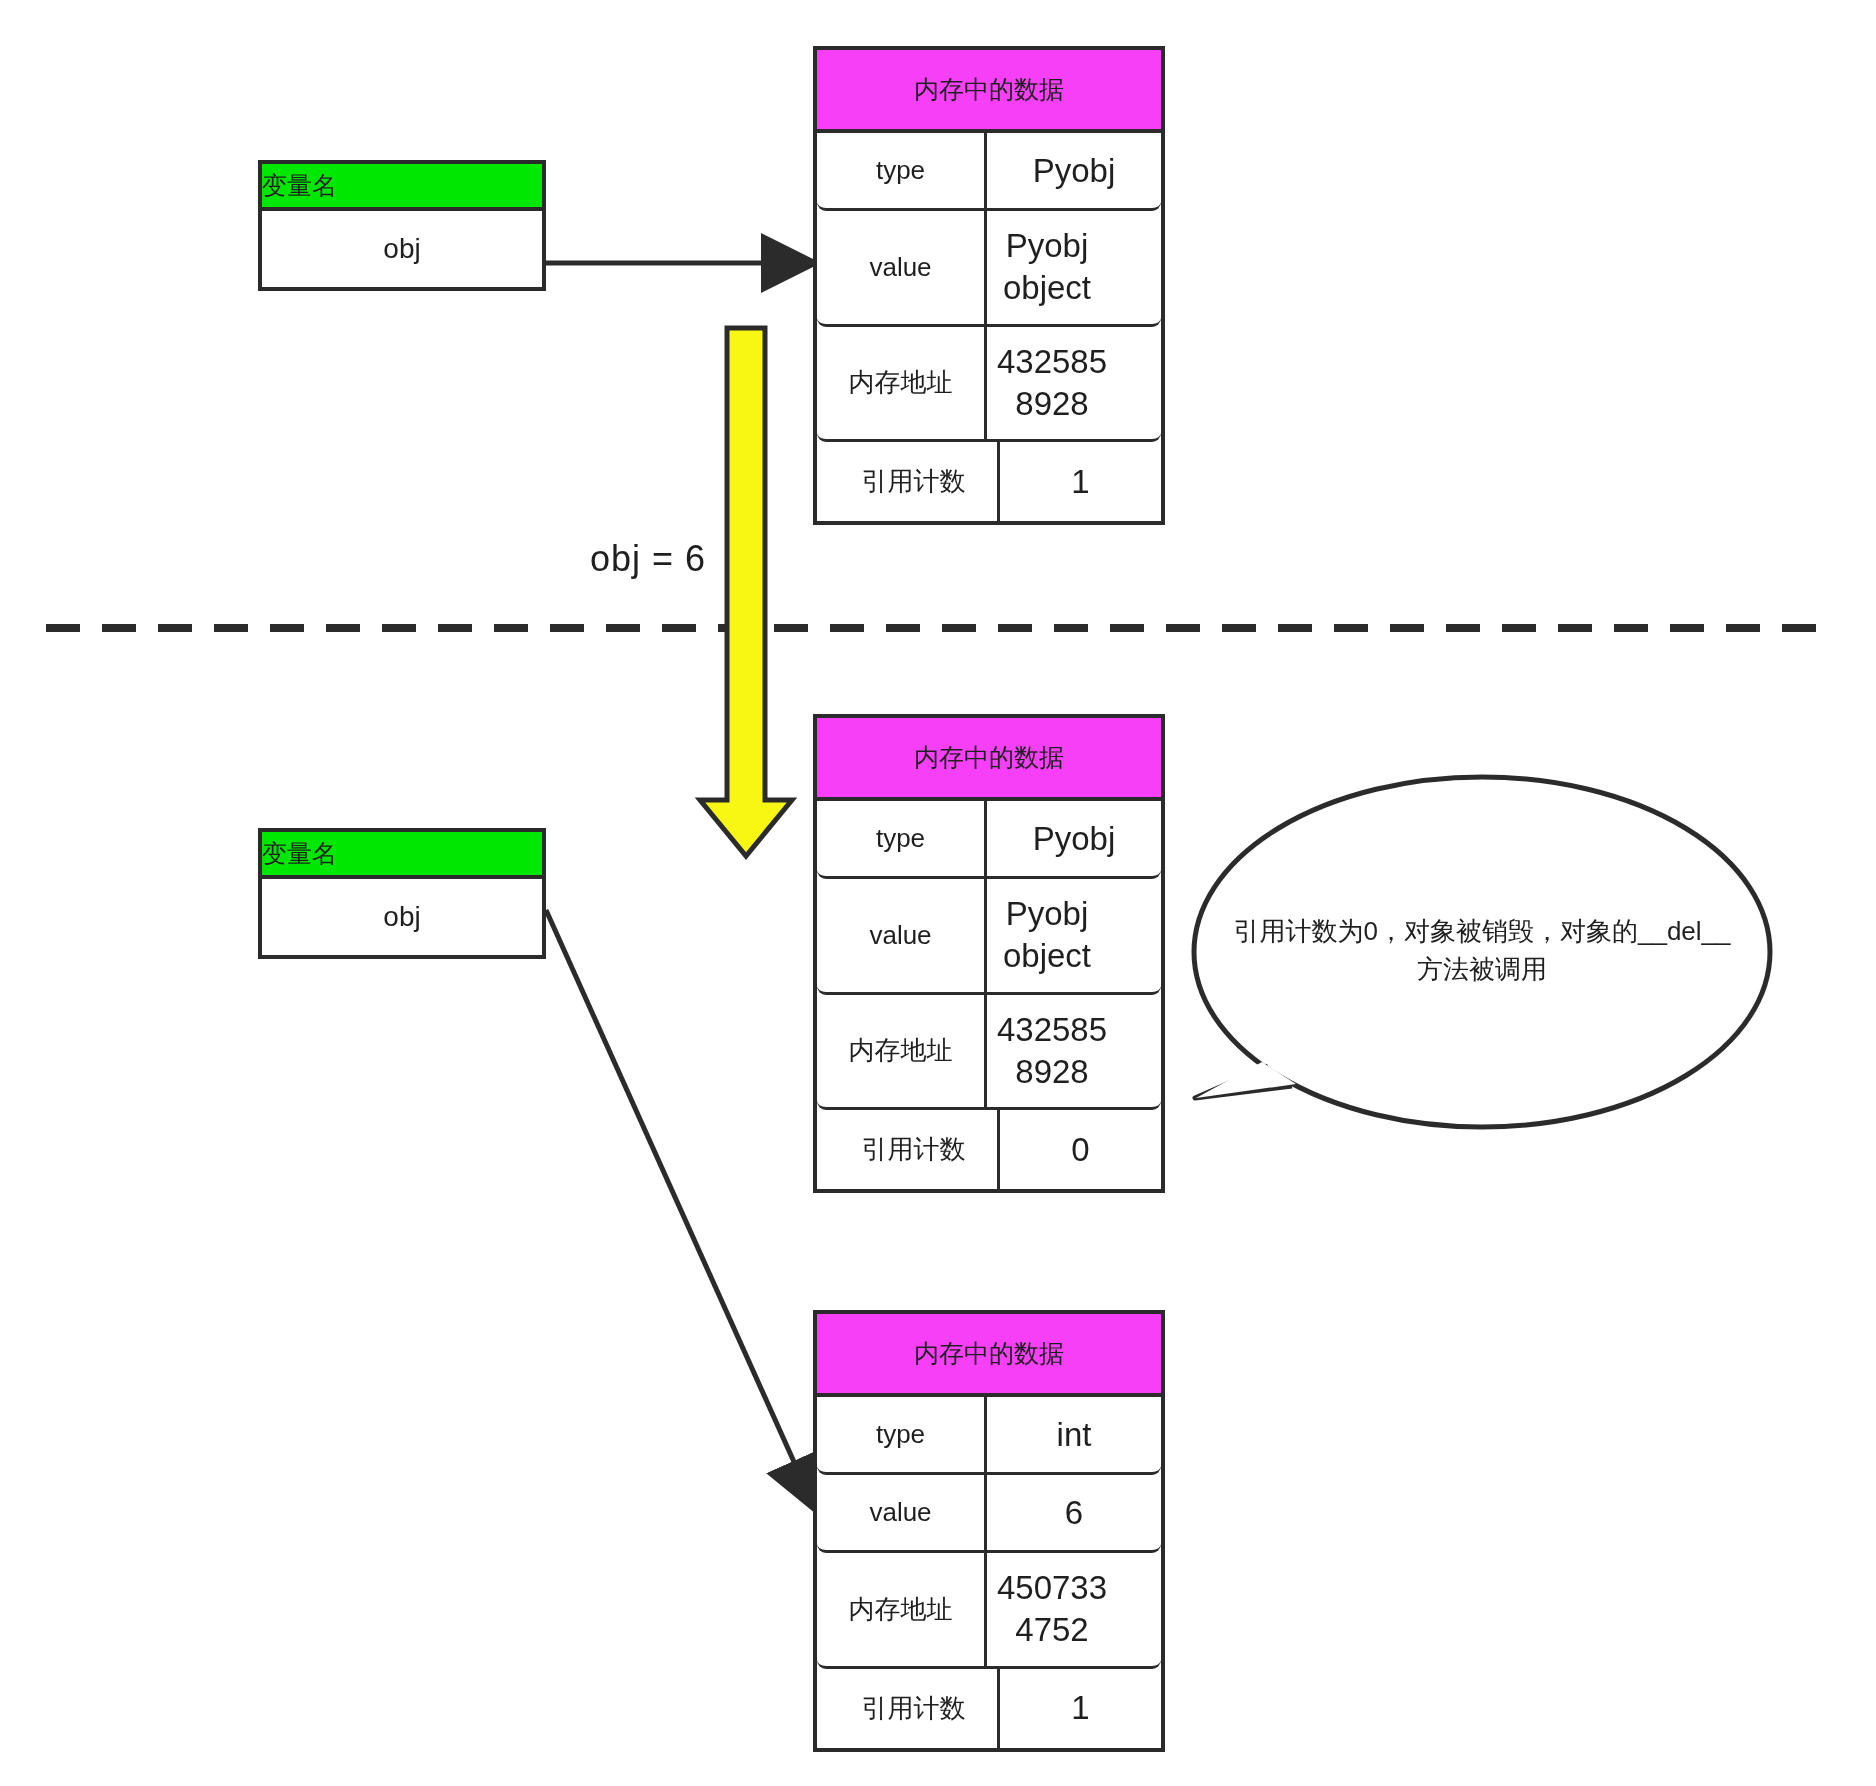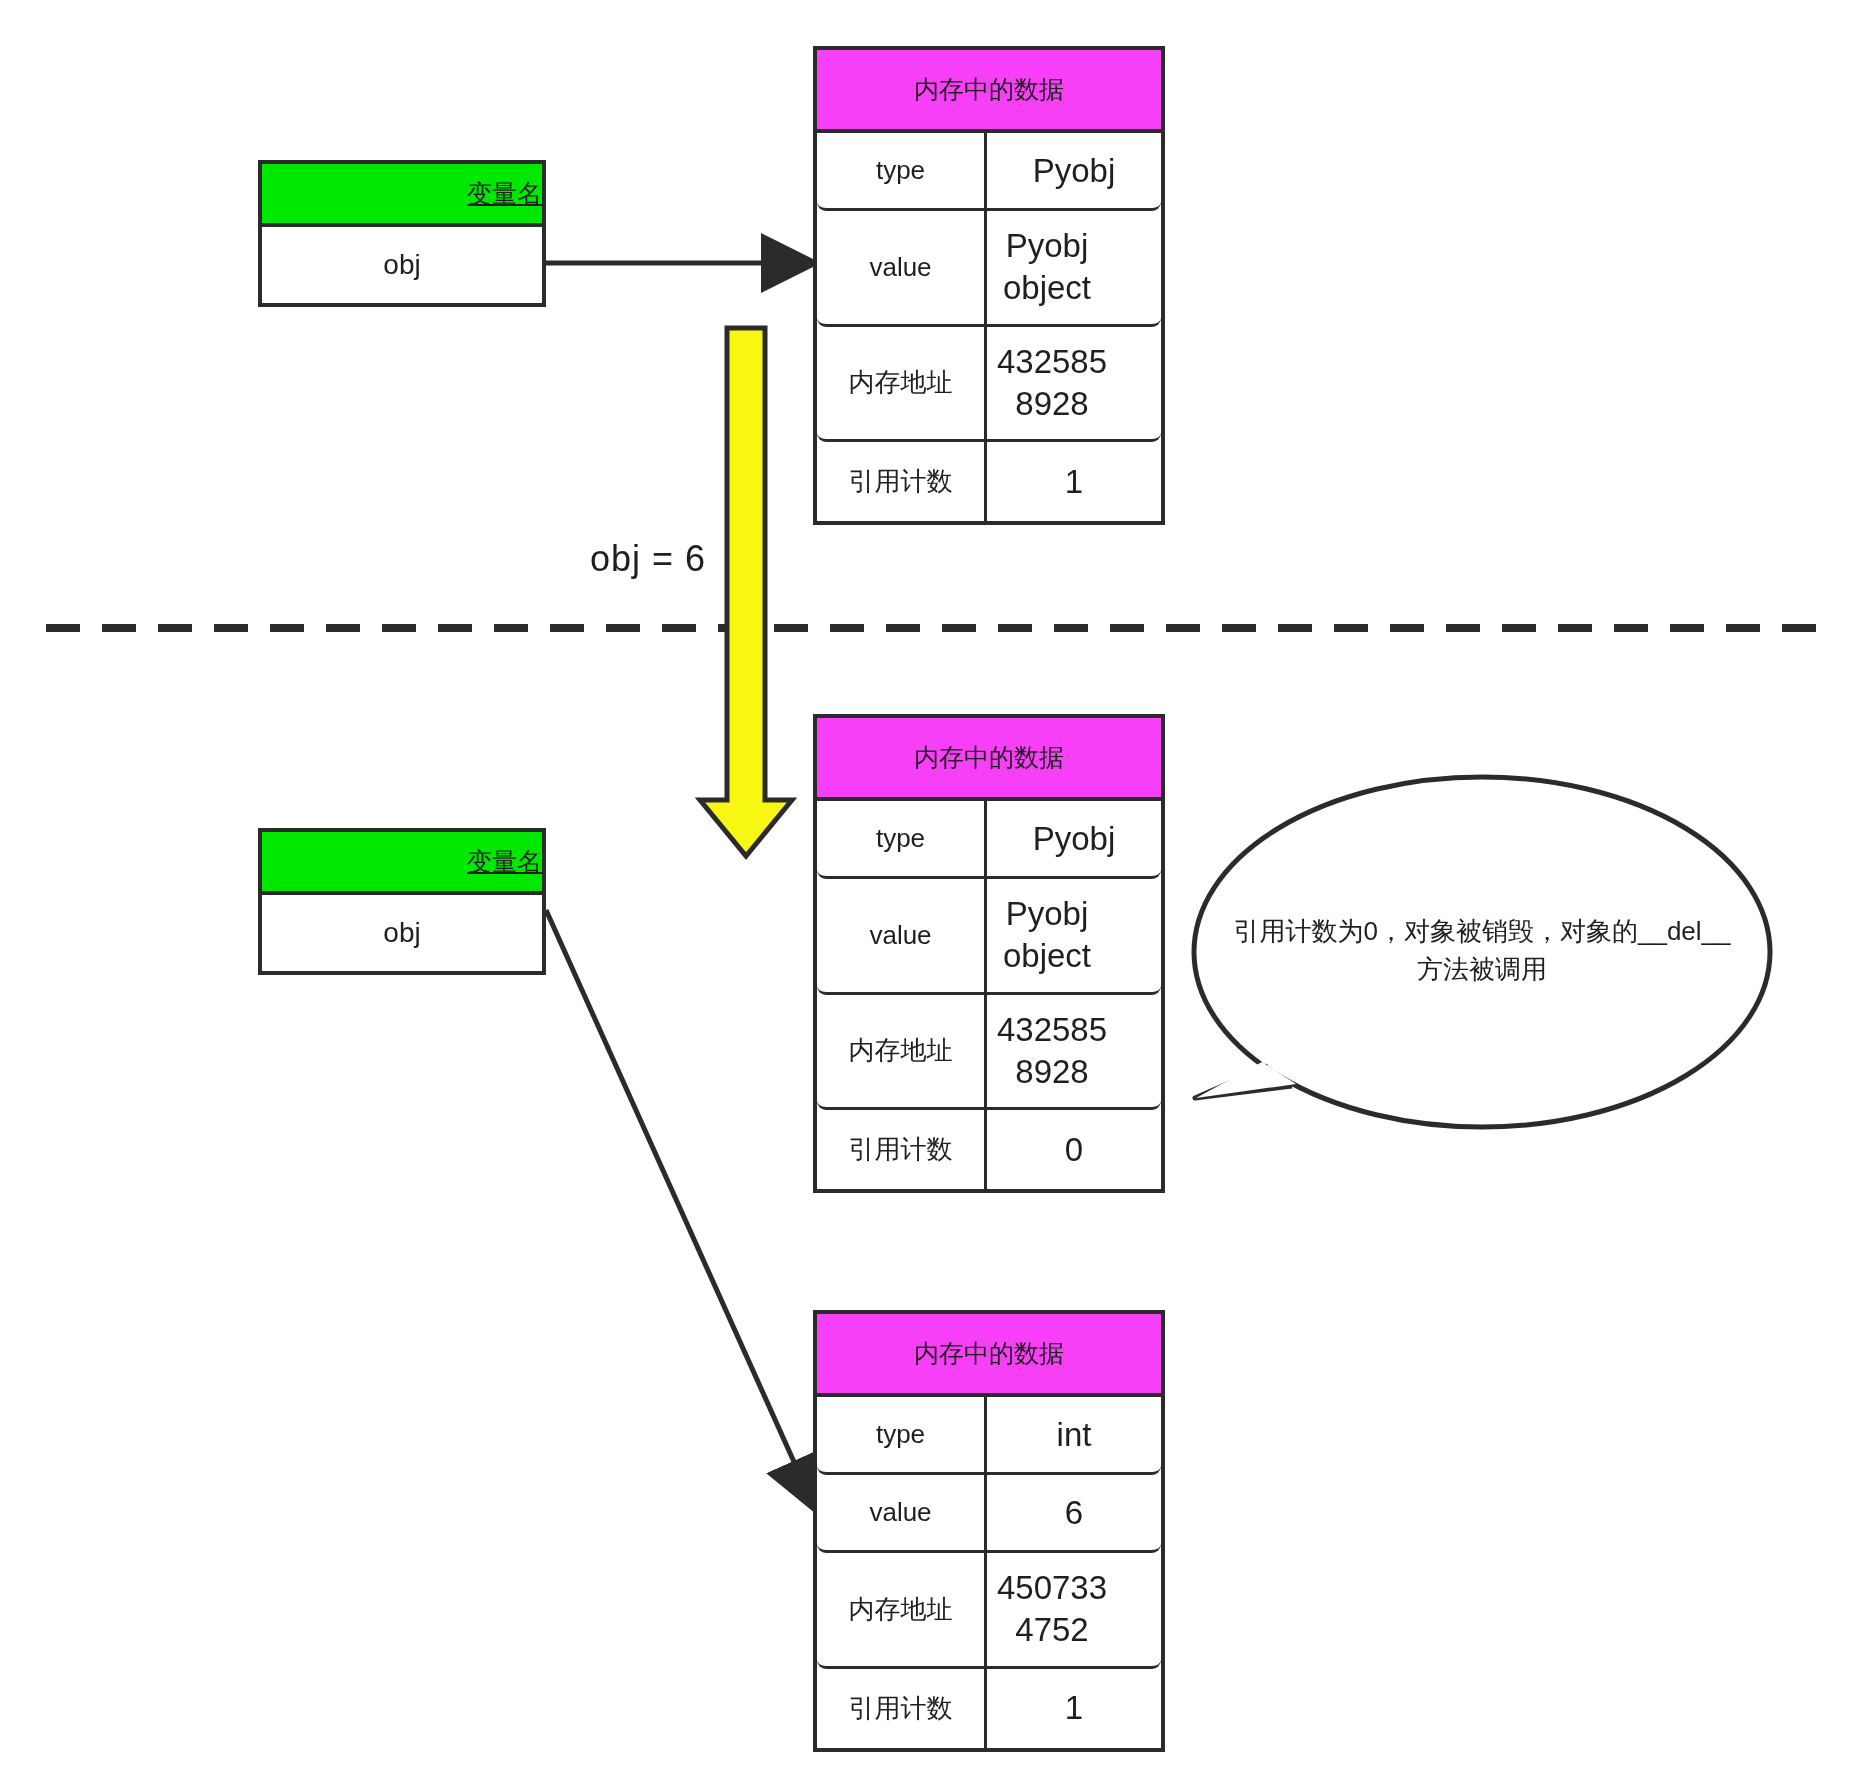--- a/index.html
+++ b/index.html
@@ -38,20 +38,21 @@
     color: #1f1f1f;
   }
   .mem-row {
     display: flex;
     border-bottom: 3px solid #2b2b2b;
     box-sizing: border-box;
     border-radius: 9px;
   }
   .mem-row:last-child {
     border-bottom: none;
+    padding-left: 13px;
   }
   .mem-key {
     width: 170px;
     flex: 0 0 170px;
     text-align: center;
     font-size: 26px;
     padding: 22px 4px;
     border-right: 3px solid #2b2b2b;
     box-sizing: border-box;
     display: flex;
@@ -74,25 +75,24 @@
   .var-box {
     position: absolute;
     width: 288px;
     border: 4px solid #2b2b2b;
     background: #ffffff;
     box-sizing: border-box;
   }
   .var-head {
     background: #00e800;
     border-bottom: 4px solid #2b2b2b;
-    text-align: right;
+    text-align: left;
     font-size: 25px;
-    padding: 13px 0;
-    box-sizing: border-box;
-    text-decoration: underline;
+    padding: 5px 0;
+    box-sizing: border-box;
   }
   .var-val {
     text-align: center;
     font-size: 28px;
     padding: 22px 0;
     box-sizing: border-box;
   }
 
   .code-label {
     position: absolute;

